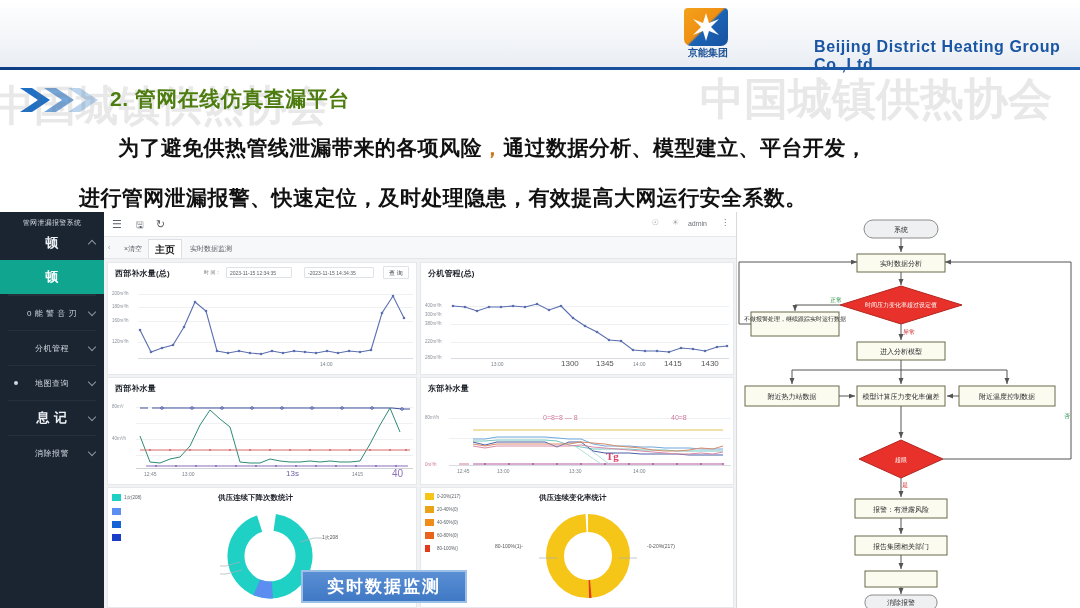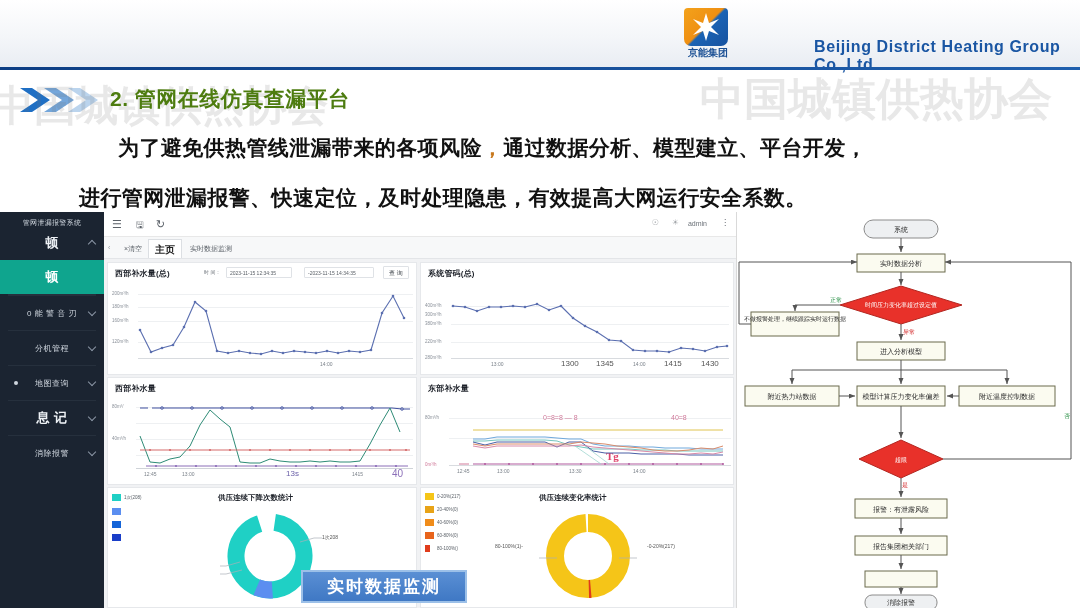--- a/index.html
+++ b/index.html
@@ -317,21 +317,21 @@
             <circle cx="222" cy="67" r="1.3"></circle>
           <circle cx="233" cy="65" r="1.3"></circle>
             <circle cx="244" cy="28" r="1.3"></circle>
             <circle cx="255" cy="11" r="1.3"></circle>
           <circle cx="266" cy="33" r="1.3"></circle>
         </g>
       </svg>
     </div>
 
     <div class="panel" style="left:316px; top:50px; width:314px; height:113px;">
-      <div class="p-title">系统管码(总)</div>
+      <div class="p-title">分机管程(总)</div>
 
       <div class="axlbl" style="left:4px; top:40px;">400m³/h</div>
       <div class="axlbl" style="left:4px; top:49px;">300m³/h</div>
       <div class="axlbl" style="left:4px; top:58px;">380m³/h</div>
       <div class="axlbl" style="left:4px; top:76px;">220m³/h</div>
       <div class="axlbl" style="left:4px; top:92px;">280m³/h</div>
       <div class="gl" style="left:30px; top:43px; width:278px;"></div>
       <div class="gl" style="left:30px; top:61px; width:278px;"></div>
       <div class="gl" style="left:30px; top:79px; width:278px;"></div>
       <div class="gl" style="left:30px; top:95px; width:278px; background:#d8dbdf;"></div>

